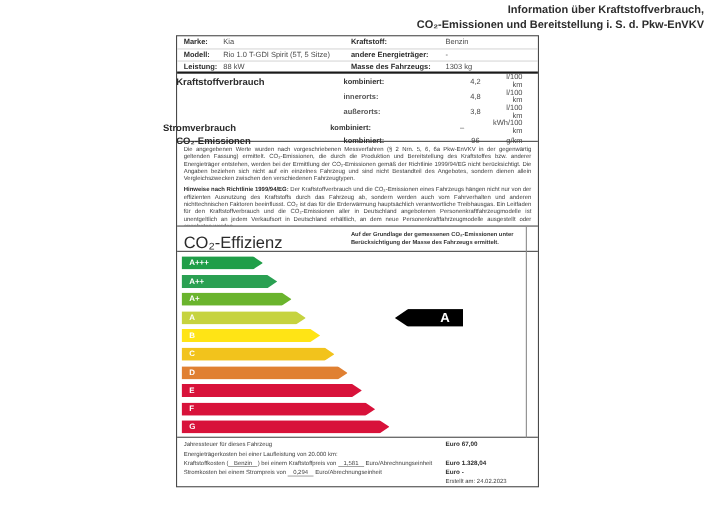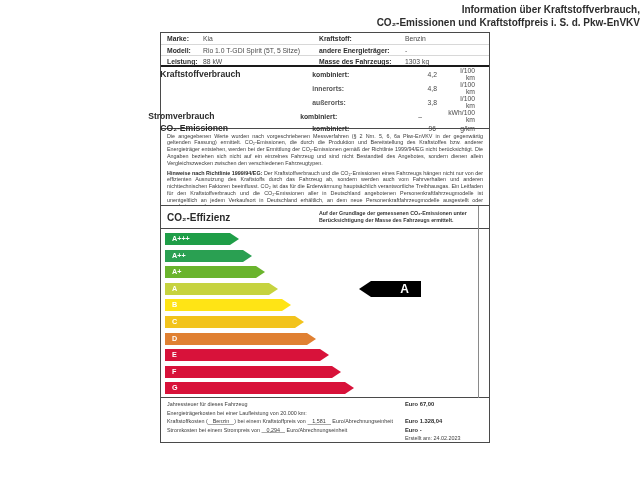--- a/index.html
+++ b/index.html
@@ -32,21 +32,21 @@
 
   
   .legal { position:absolute; left:0; top:96px; width:328px; height:77px; border-bottom:1px solid #4a4a4a; overflow:hidden; }
   .legal-inner { width:656px; transform:scale(0.5); transform-origin:top left;
                  padding:7px 12px 0 12px; font-size:10.8px; line-height:13.4px; color:#3c3c3c; text-align:justify; }
   .legal-inner p + p { margin-top:7px; }
   .lead { font-weight:bold; color:#2b2b2b; }
 
   
   .eff-head { position:absolute; left:0; top:173px; width:328px; height:23px; border-bottom:1px solid #4a4a4a; }
-  .eff-title { position:absolute; left:6px; top:6px; font-size:10px; font-weight:bold; color:#2b2b2b; }
+  .eff-title { position:absolute; left:6px; top:6px; font-size:15px; font-weight:normal; color:#2b2b2b; }
   .eff-note-wrap { position:absolute; left:158px; top:0; width:156px; height:23px; overflow:hidden; }
   .eff-note { width:312px; transform:scale(0.5); transform-origin:top left;
               font-size:10.6px; font-weight:bold; line-height:13.5px; color:#333; padding-top:8px; }
 
   
   .arrows { position:absolute; left:0; top:196px; width:328px; height:169px; border-bottom:1px solid #4a4a4a; }
   .arrow { position:absolute; left:4px; height:12px; line-height:12px;
            clip-path:polygon(0 0, calc(100% - 9px) 0, 100% 50%, calc(100% - 9px) 100%, 0 100%);
            color:#fff; font-size:7.2px; font-weight:bold; padding-left:7px; }
   .rating-arrow { position:absolute; left:198px; top:52px; width:62px; height:16px; background:#000;
@@ -64,21 +64,21 @@
   .blank { display:inline-block; border-bottom:1px solid #555; padding:0 10px; min-width:46px; text-align:center; }
   .created { position:absolute; left:488px; top:74px; font-size:10.8px; color:#3c3c3c; white-space:nowrap; }
 </style>
 </head>
 <body>
 
 <div class="sheet">
 
   <div class="title">
     <div>Information über Kraftstoffverbrauch,</div>
-    <div>CO₂-Emissionen und Kraftstoffpreis i. S. d. Pkw-EnVKV</div>
+    <div>CO₂-Emissionen und Bereitstellung i. S. d. Pkw-EnVKV</div>
   </div>
 
   <div class="label-box">
 
     <div class="veh">
       <div class="veh-row">
         <span class="veh-label">Marke:</span>
         <span class="veh-value">Kia</span>
         <span class="veh-label">Kraftstoff:</span>
         <span class="veh-value">Benzin</span>

